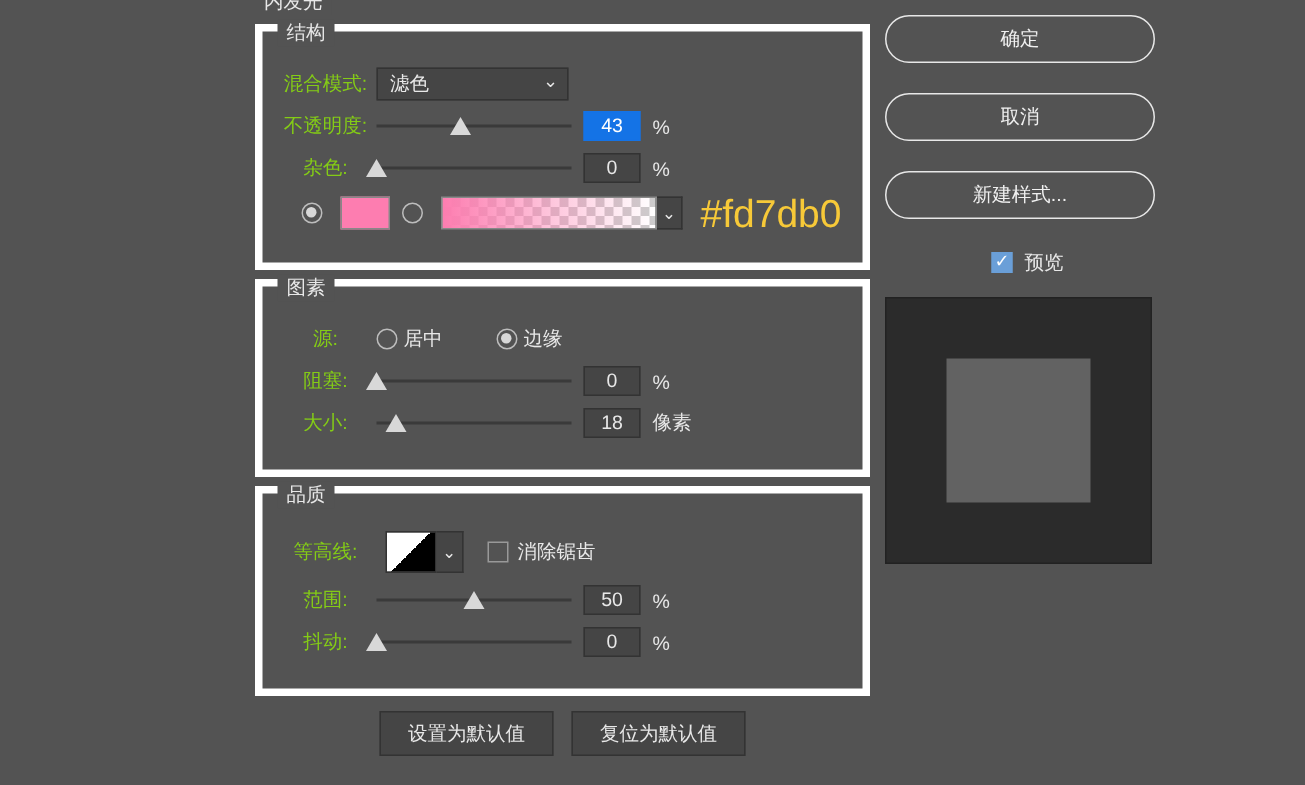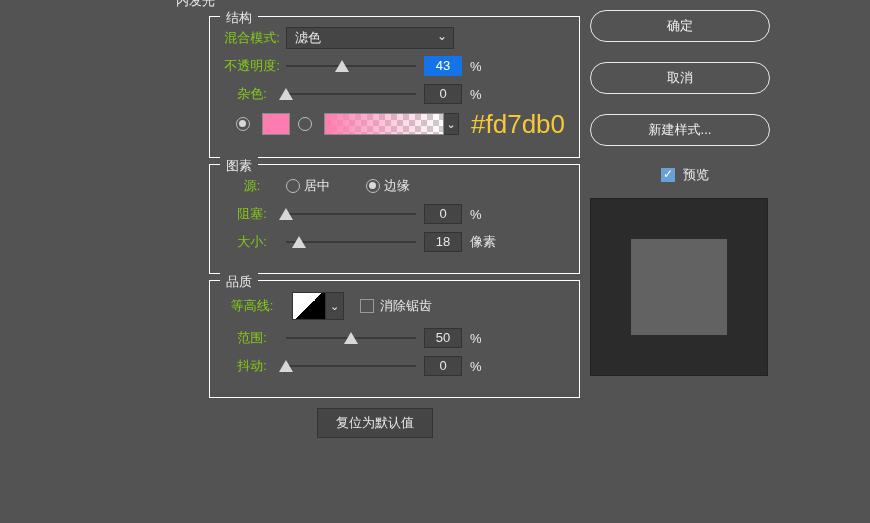--- a/index.html
+++ b/index.html
@@ -13,25 +13,24 @@
     position: relative;
     overflow: hidden;
   }
   .main-panel {
     position: absolute;
     left: 170px;
     top: 0;
     width: 410px;
   }
   .section {
-    border: 1px solid #ffffff;
+    border: 5px solid #ffffff;
     margin-bottom: 6px;
-    padding: 4px 14px 14px 14px;
-    position: relative;
-    margin-left: 39px;
+    padding: 18px 14px 14px 14px;
+    position: relative;
   }
   .section-title {
     position: absolute;
     top: -8px;
     left: 10px;
     background: #535353;
     padding: 0 6px;
     color: #e8e8e8;
   }
   .outer-title {
@@ -243,21 +242,21 @@
 
 <div class="outer-title">内发光</div>
 
 <div class="main-panel">
 
   <div class="section" style="margin-top:16px">
     <div class="section-title">结构</div>
 
     <div class="row">
       <div class="label">混合模式:</div>
-      <div class="select" style="width:168px">
+      <div class="select" style="width:128px">
         <span>滤色</span>
       </div>
     </div>
 
     <div class="row">
       <div class="label">不透明度:</div>
       <div class="slider-track" style="width:130px;flex:none">
         <div class="slider-thumb" style="left:43%"></div>
       </div>
       <div class="num-input active">43</div>
@@ -338,20 +337,21 @@
       <div class="label">抖动:</div>
       <div class="slider-track" style="width:130px;flex:none">
         <div class="slider-thumb" style="left:0%"></div>
       </div>
       <div class="num-input">0</div>
       <div class="unit">%</div>
     </div>
   </div>
 
   <div class="btn-row">
+    <div class="btn">设置为默认值</div>
     <div class="btn">复位为默认值</div>
   </div>
 </div>
 
 <div class="right-panel">
   <div class="pill-btn">确定</div>
   <div class="pill-btn">取消</div>
   <div class="pill-btn">新建样式...</div>
   <div class="preview-row">
     <span class="checkbox checked" style="margin:0 8px 0 0"></span>

